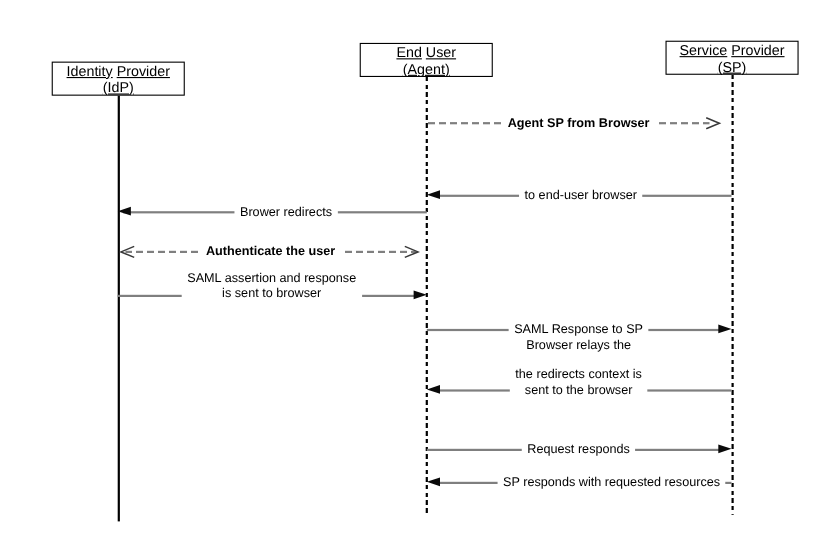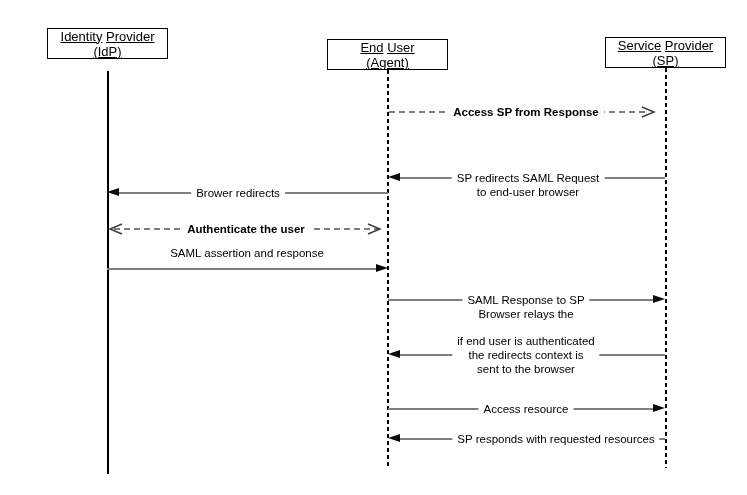--- a/index.html
+++ b/index.html
@@ -76,56 +76,55 @@
 </style>
 </head>
 <body>
 
 <div class="canvas">
 
   <div class="lifeline solid" style="left:107px; top:71px;  height:403px;"></div>
   <div class="lifeline dashed" style="left:387px; top:70px;  height:398px;"></div>
   <div class="lifeline dashed" style="left:665px; top:68px;  height:400px;"></div>
 
-  <div class="actor-box" style="left:47px; top:28px;">
+  <div class="actor-box" style="left:47px; top:56px;">
     <div><span class="uw">Identity</span> <span class="uw">Provider</span></div>
     <div><span class="uw">(IdP)</span></div>
   </div>
   <div class="actor-box" style="left:327px; top:39px;">
     <div><span class="uw">End</span> <span class="uw">User</span></div>
     <div><span class="uw">(Agent)</span></div>
   </div>
   <div class="actor-box" style="left:605px; top:37px;">
     <div><span class="uw">Service</span> <span class="uw">Provider</span></div>
     <div><span class="uw">(SP)</span></div>
   </div>
 
   <div>
     <div class="shaft dashed" style="left:389px; top:111px; width:256px;"></div>
     <svg class="chev" style="left:640px; top:106px;" width="16" height="12">
         <polyline points="2,1 14,6 2,11"></polyline>
       </svg>
     <div class="msg-label bold" style="left:526px; top:105px;">
-      <div>Access SP from Response</div>
+      <div>Agent SP from Browser</div>
     </div>
   </div>
 
   <div>
     <div class="shaft" style="left:396px; top:177px; width:269px;"></div>
     <div class="head-l" style="left:388px; top:173px;"></div>
     <div class="msg-label" style="left:528px; top:171px;">
-      <div>SP redirects SAML Request</div>
       <div>to end-user browser</div>
     </div>
   </div>
 
   <div>
     <div class="shaft" style="left:112px; top:192px; width:276px;"></div>
     <div class="head-l" style="left:107px; top:188px;"></div>
-    <div class="msg-label" style="left:238px; top:186px;text-align:center;">
+    <div class="msg-label" style="left:260px; top:186px;text-align:center;">
       <div>Brower redirects</div>
     </div>
   </div>
 
   <div>
     <div class="shaft dashed" style="left:114px; top:228px; width:264px;"></div>
     <svg class="chev" style="left:108px; top:223px;" width="16" height="12">
         <polyline points="14,1 2,6 14,11"></polyline>
       </svg>
     <svg class="chev" style="left:366px; top:223px;" width="16" height="12">
@@ -134,47 +133,47 @@
     <div class="msg-label bold" style="left:246px; top:222px;">
       <div>Authenticate the user</div>
     </div>
   </div>
 
   <div>
     <div class="shaft" style="left:107px; top:268px; width:271px;"></div>
     <div class="head-r" style="left:376px; top:264px;"></div>
     <div class="msg-label" style="left:247px; top:246px;">
       <div>SAML assertion and response</div>
+      <div>is sent to browser</div>
     </div>
   </div>
 
   <div>
     <div class="shaft" style="left:388px; top:299px; width:266px;"></div>
     <div class="head-r" style="left:653px; top:295px;"></div>
     <div class="msg-label" style="left:526px; top:293px;">
       <div>SAML Response to SP</div>
       <div>Browser relays the</div>
     </div>
   </div>
 
   <div>
     <div class="shaft" style="left:396px; top:354px; width:269px;"></div>
     <div class="head-l" style="left:388px; top:350px;"></div>
     <div class="msg-label" style="left:526px; top:334px;">
-      <div>if end user is authenticated</div>
       <div>the redirects context is</div>
       <div>sent to the browser</div>
     </div>
   </div>
 
   <div>
     <div class="shaft" style="left:388px; top:408px; width:266px;"></div>
     <div class="head-r" style="left:653px; top:404px;"></div>
     <div class="msg-label" style="left:526px; top:402px;">
-      <div>Access resource</div>
+      <div>Request responds</div>
     </div>
   </div>
 
   <div>
     <div class="shaft" style="left:396px; top:438px; width:269px;"></div>
     <div class="head-l" style="left:388px; top:434px;"></div>
     <div class="msg-label" style="left:556px; top:432px;">
       <div>SP responds with requested resources</div>
     </div>
   </div>

